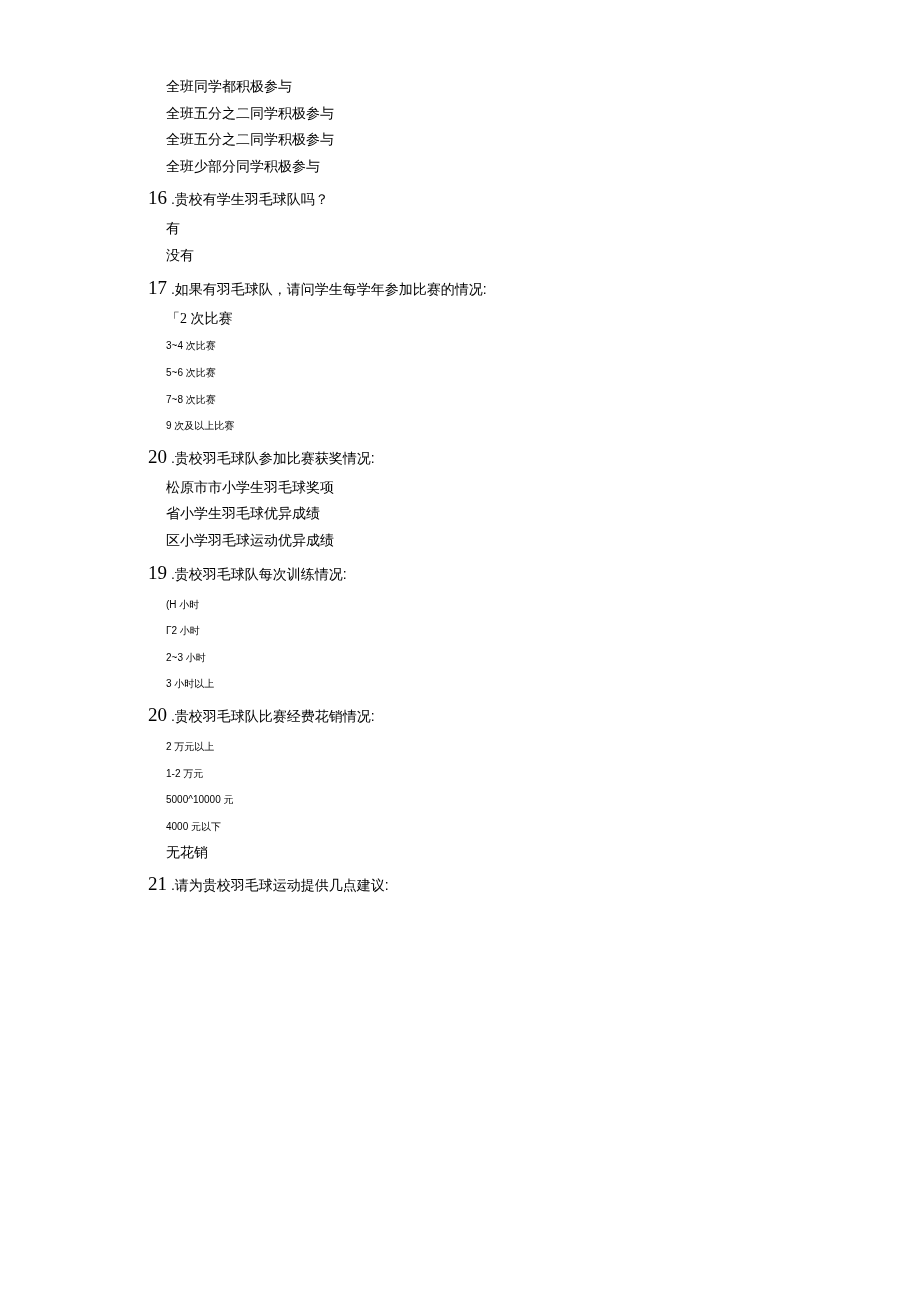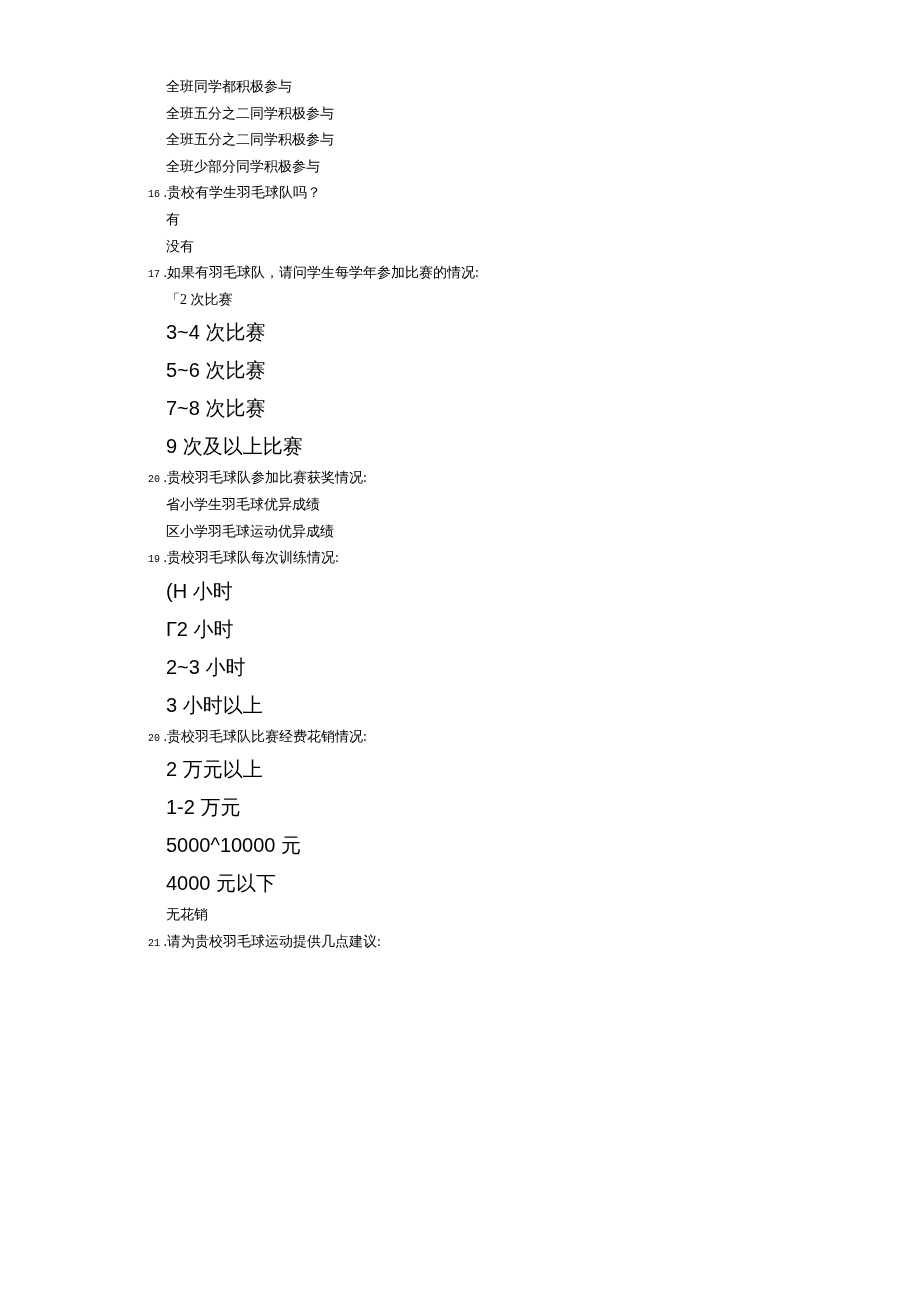--- a/index.html
+++ b/index.html
@@ -16,29 +16,29 @@
     padding: 74px 0 0 148px;
     width: 680px;
   }
   .option {
     padding-left: 18px;
   }
   .question {
     padding-left: 0;
   }
   .qnum {
-    font-family: Liberation Mono, monospace;
-    font-size: 10px;
+    font-family: Liberation Serif, serif;
+    font-size: 19px;
   }
   .qtext {
-    font-family: Liberation Serif, serif;
+    font-family: Liberation Sans, sans-serif;
   }
   .ascii {
     font-family: Arial, sans-serif;
-    font-size: 20px;
+    font-size: 10px;
   }
 </style>
 </head>
 <body>
 
 <div class="page">
 
   <div class="option">全班同学都积极参与</div>
   <div class="option">全班五分之二同学积极参与</div>
   <div class="option">全班五分之二同学积极参与</div>
@@ -55,20 +55,21 @@
   </div>
   <div class="option">「2 次比赛</div>
   <div class="option"><span class="ascii">3~4 次比赛</span></div>
   <div class="option"><span class="ascii">5~6 次比赛</span></div>
   <div class="option"><span class="ascii">7~8 次比赛</span></div>
   <div class="option"><span class="ascii">9 次及以上比赛</span></div>
 
   <div class="question">
     <span class="qnum">20</span><span class="qtext"> .贵校羽毛球队参加比赛获奖情况:</span>
   </div>
+  <div class="option">松原市市小学生羽毛球奖项</div>
   <div class="option">省小学生羽毛球优异成绩</div>
   <div class="option">区小学羽毛球运动优异成绩</div>
 
   <div class="question">
     <span class="qnum">19</span><span class="qtext"> .贵校羽毛球队每次训练情况:</span>
   </div>
   <div class="option"><span class="ascii">(H 小时</span></div>
   <div class="option"><span class="ascii">Г2 小时</span></div>
   <div class="option"><span class="ascii">2~3 小时</span></div>
   <div class="option"><span class="ascii">3 小时以上</span></div>

